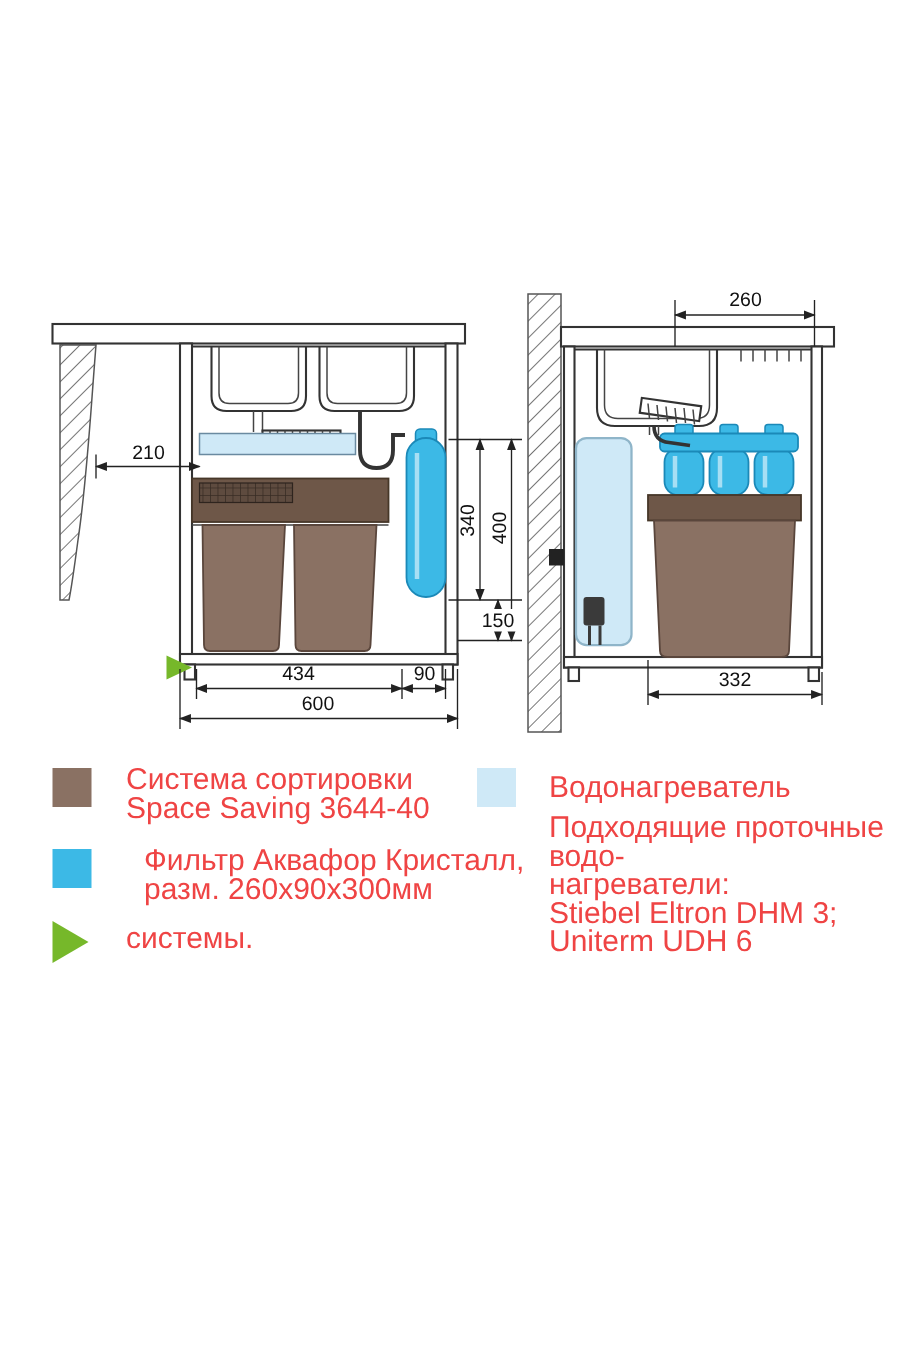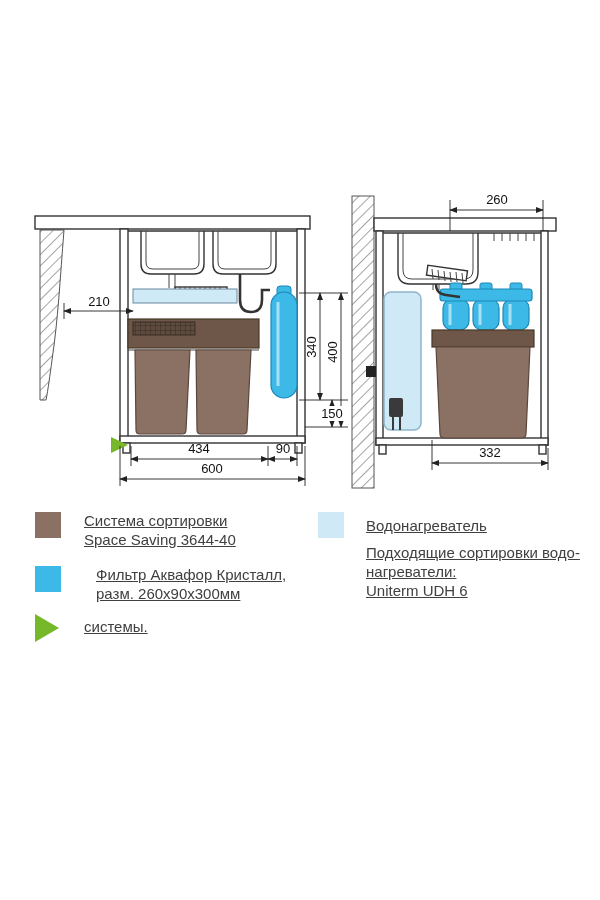--- a/index.html
+++ b/index.html
@@ -5,21 +5,21 @@
   html,body{margin:0;padding:0;background:#fff;}
   body{width:600px;height:900px;position:relative;overflow:hidden;font-family:"Liberation Sans",sans-serif;}
   #stage{position:absolute;left:0;top:0;width:600px;height:900px;}
   svg{position:absolute;left:0;top:0;}
   .thin{stroke:#444;stroke-width:1;fill:none;}
   .ln{stroke:#333;stroke-width:1.4;fill:none;}
   .lnf{stroke:#333;stroke-width:1.4;fill:#fff;}
   .ext{stroke:#222;stroke-width:0.9;fill:none;}
   .dimtxt{font-family:"Liberation Sans",sans-serif;font-size:13px;fill:#111;}
   .legend-swatch{position:absolute;width:26px;height:26px;}
-  .legend-text{position:absolute;font-size:15px;line-height:19px;color:#404040;text-decoration:underline;}
+  .legend-text{position:absolute;font-size:20px;line-height:19px;color:#ef4444;}
   .tri{position:absolute;width:0;height:0;border-top:14px solid transparent;border-bottom:14px solid transparent;}
 </style>
 </head>
 <body>
 
 <div id="stage">
 
   <svg width="600" height="500" viewBox="0 0 600 500">
     <defs>
       <pattern id="hatch" width="8" height="8" patternUnits="userSpaceOnUse" patternTransform="rotate(45)">
@@ -191,18 +191,19 @@
 
     <div class="tri" style="left:35px;top:614px;border-left:24px solid var(--green);"></div>
     <div class="legend-text" style="left:84px;top:617px;">
       <div>системы.</div>
     </div>
 
     <div class="legend-swatch" style="left:318px;top:512px;background:var(--light-blue);"></div>
     <div class="legend-text" style="left:366px;top:516px;">Водонагреватель</div>
 
     <div class="legend-text" style="left:366px;top:543px;">
-      <div>Подходящие сортировки водо-</div>
+      <div>Подходящие проточные водо-</div>
       <div>нагреватели:</div>
+      <div>Stiebel Eltron DHM 3;</div>
       <div>Uniterm UDH 6</div>
     </div>
   </div>
 </div>
 
 </body></html>

